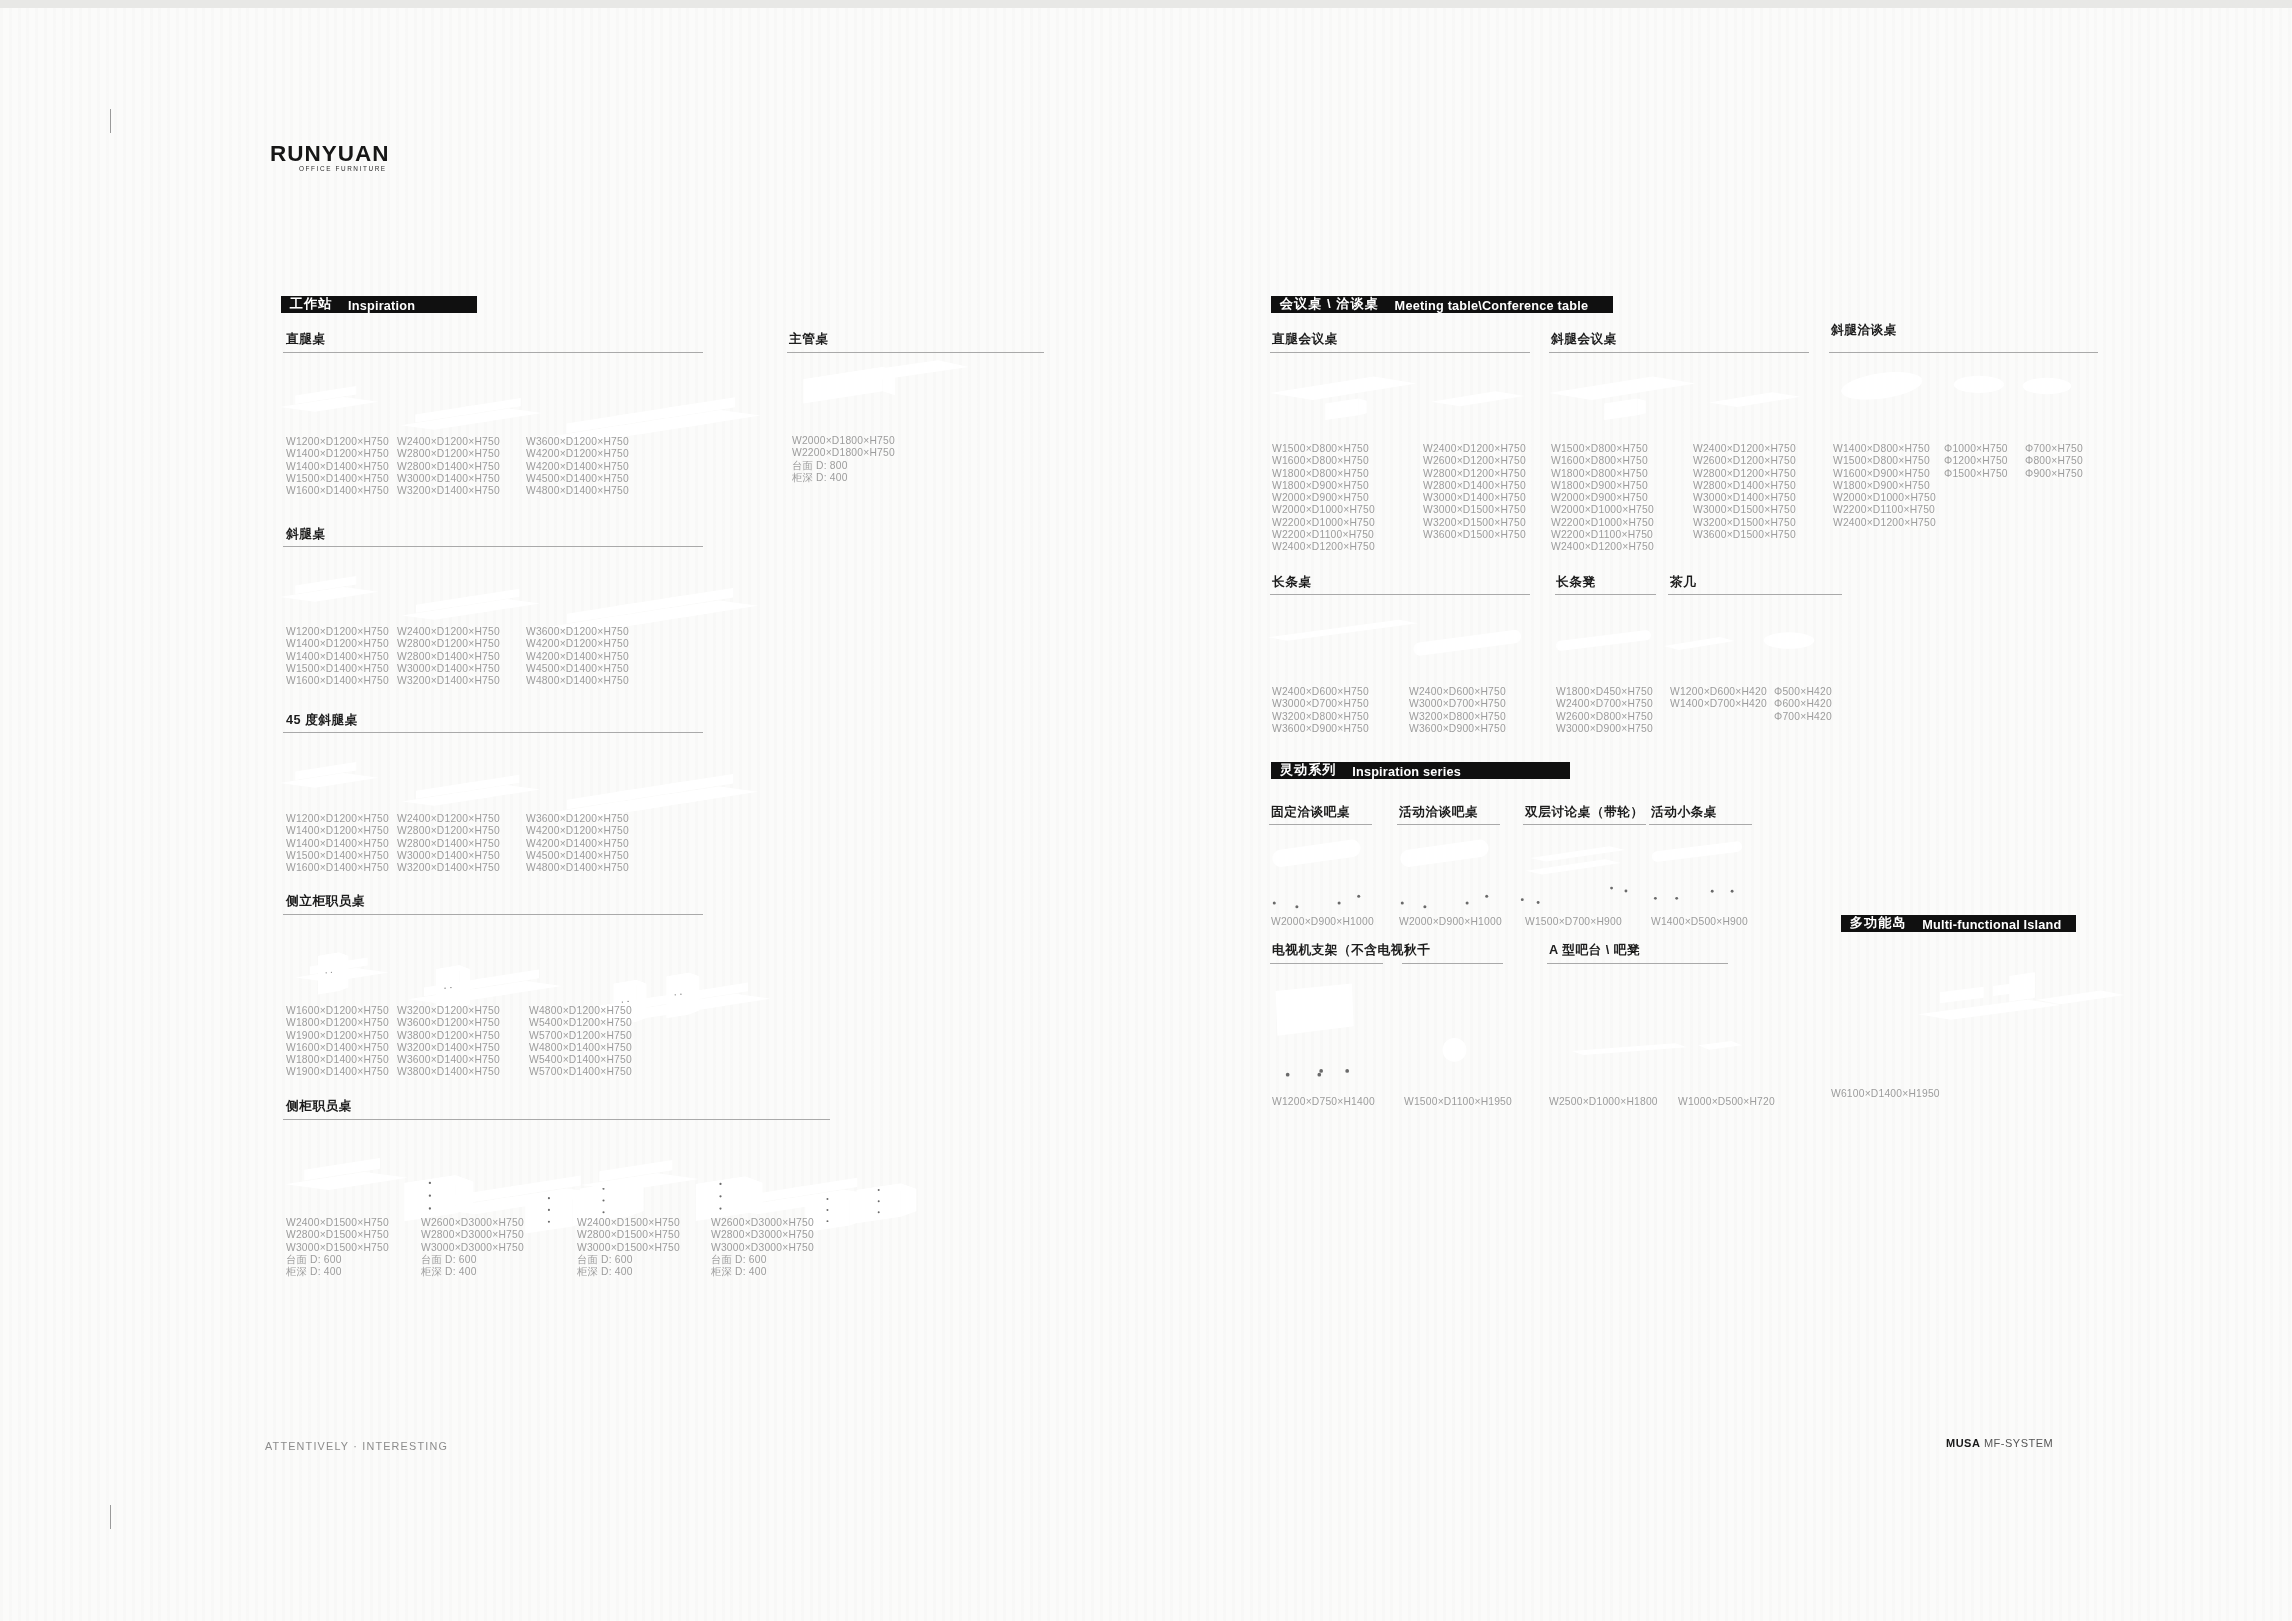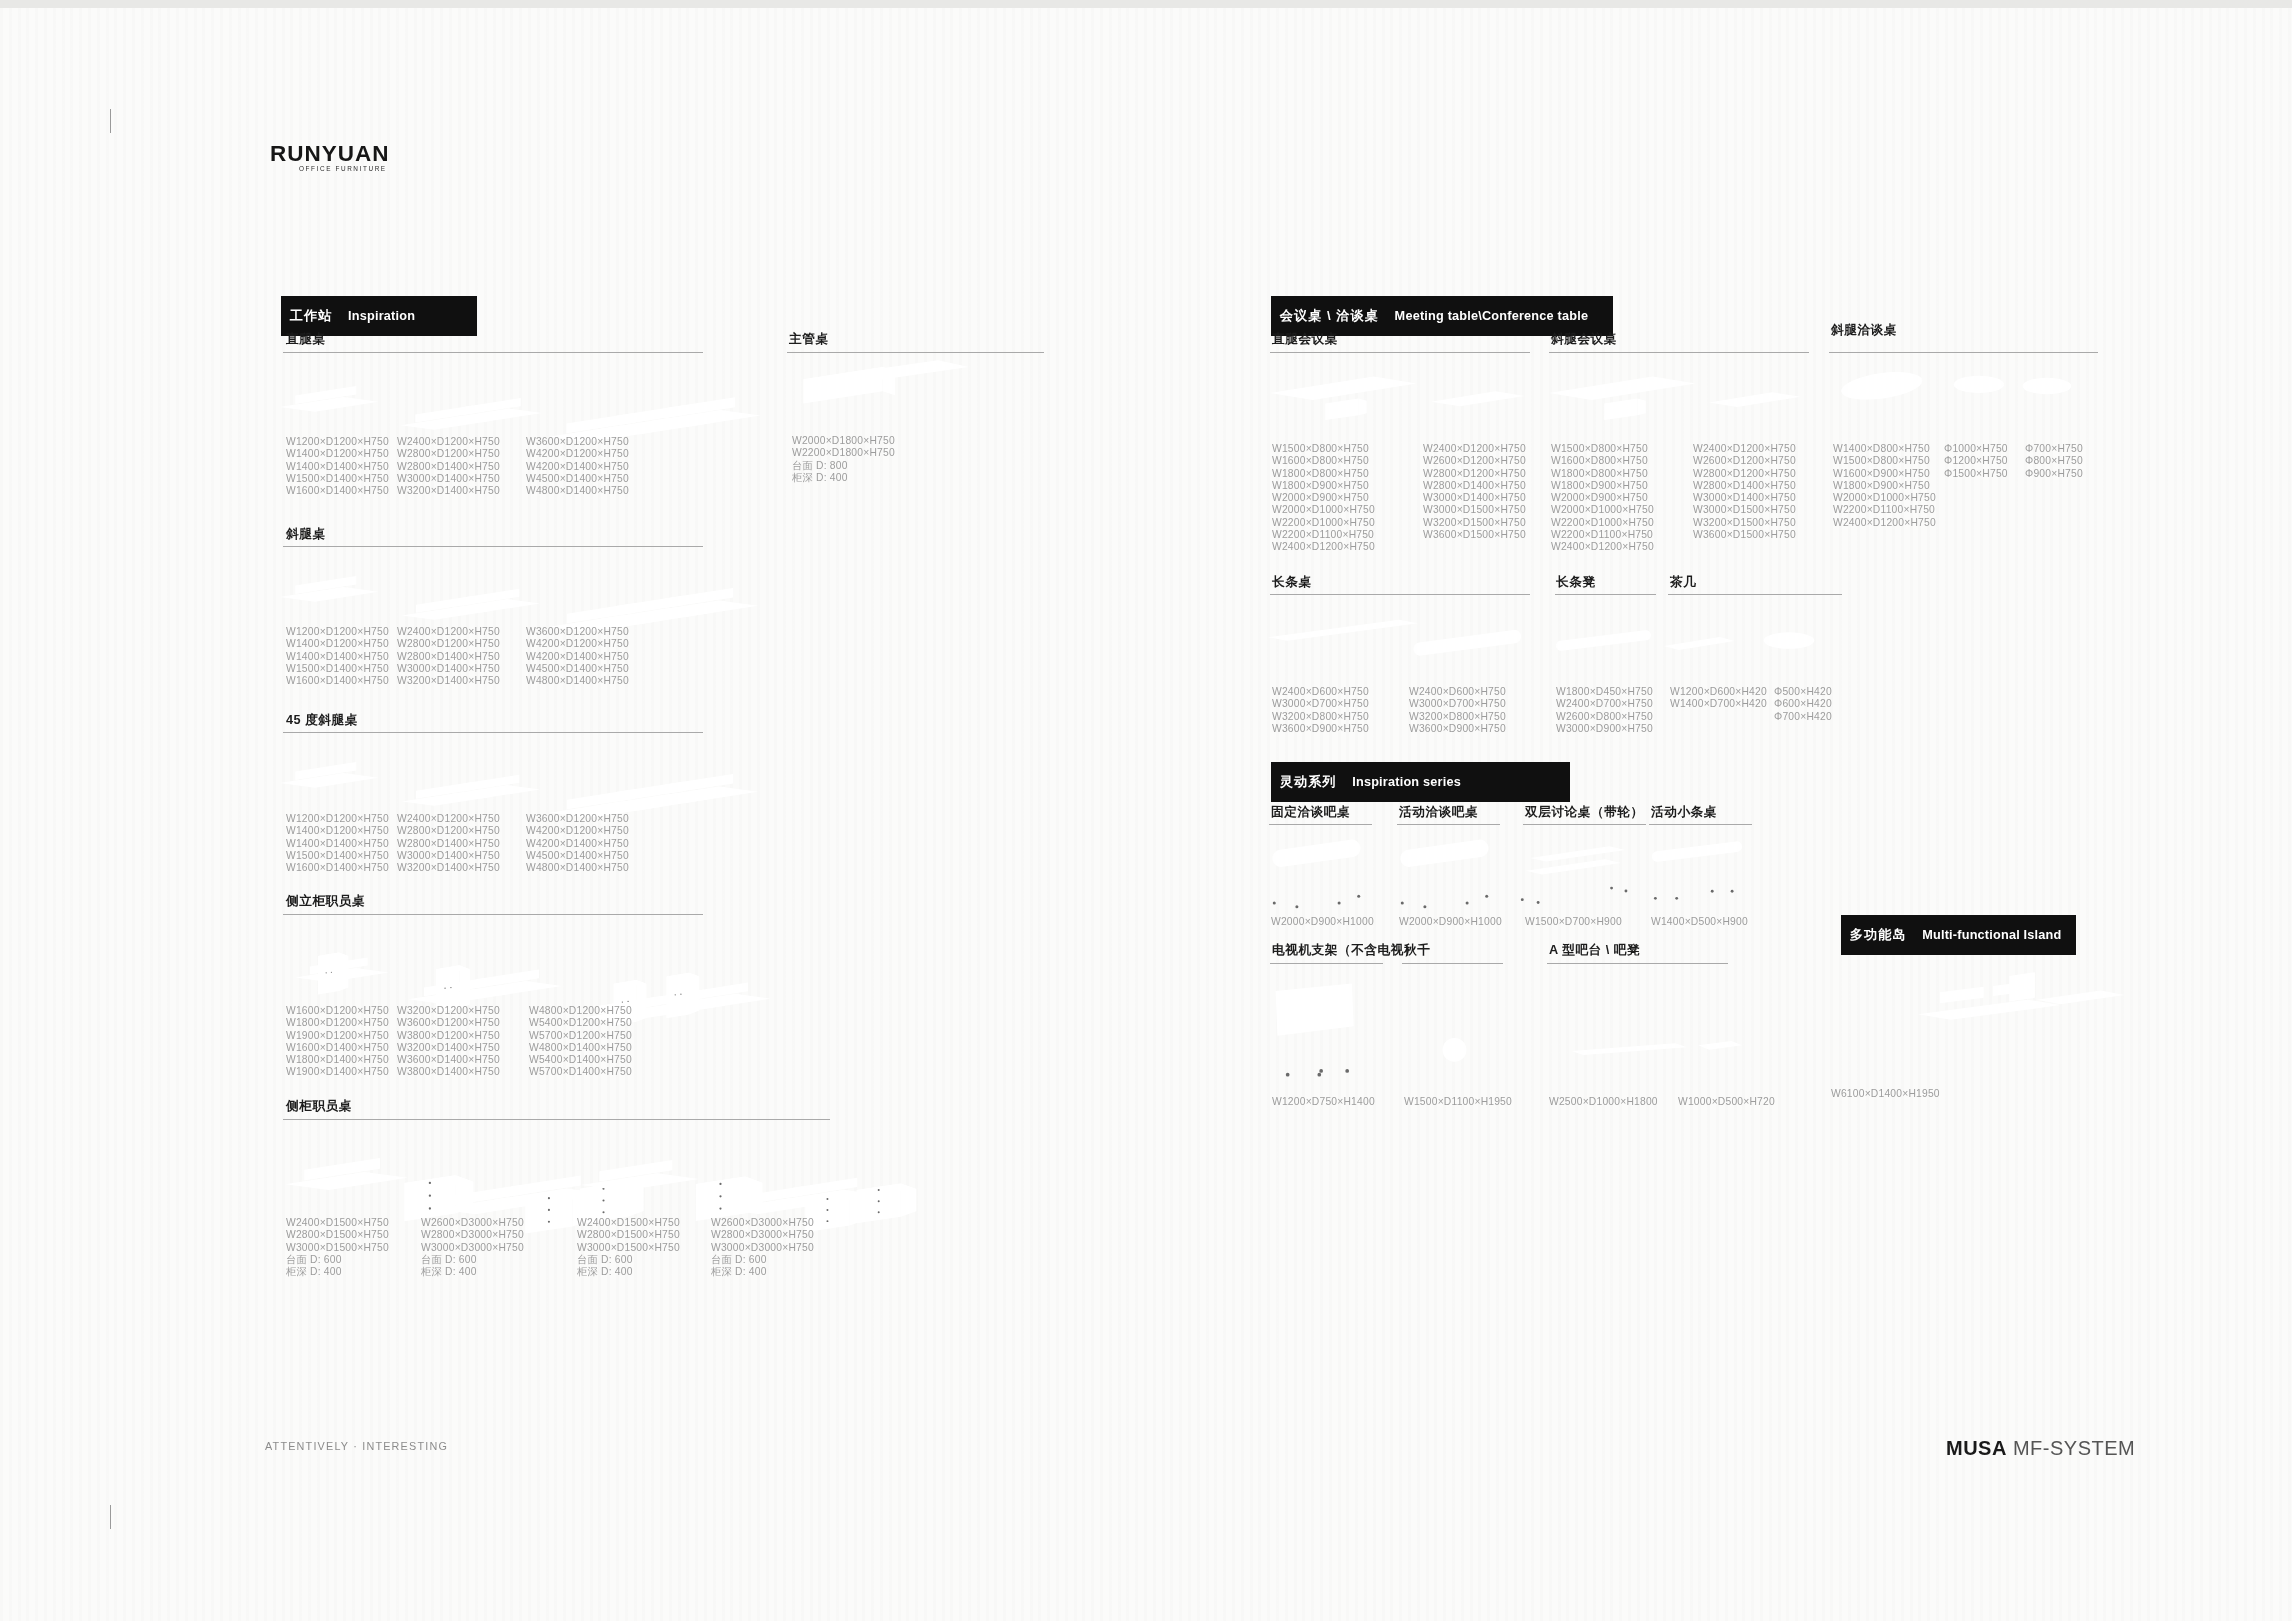--- a/index.html
+++ b/index.html
@@ -4,28 +4,28 @@
 <style>
   html,body{margin:0;padding:0;background:#e8e8e6;}
   .sheet{position:relative;width:2293px;height:1621px;margin:8px auto;overflow:hidden;
     background:#fbfbfa;
     background-image:repeating-linear-gradient(90deg, rgba(0,0,0,0.012) 0 2.9px, rgba(255,255,255,0) 2.9px 8.8px);
     font-family:"Liberation Sans", sans-serif; color:#222;}
   .abs{position:absolute;}
   .cat-title{font-size:12.7px;font-weight:bold;color:#1c1c1c;letter-spacing:0.5px;white-space:nowrap;}
   .rule{height:0;border-top:1px solid #a9a9a9;}
   .dims{font-size:10.3px;line-height:12.3px;color:#9c9c9c;letter-spacing:0.2px;white-space:nowrap;}
-  .bar{background:#101010;color:#fff;display:flex;align-items:center;height:40px;padding:0 0 0 8.8px;box-sizing:border-box;white-space:nowrap;}
+  .bar{background:#101010;color:#fff;display:flex;align-items:flex-end;height:17px;padding:0 0 0 8.8px;box-sizing:border-box;white-space:nowrap;}
   .bar .zh{font-weight:bold;font-size:13.2px;margin-right:15.7px;letter-spacing:1px;}
   .bar .en{font-weight:bold;font-size:12.7px;letter-spacing:0.2px;}
   .illus{position:absolute;overflow:visible;}
   .brand{font-size:22.5px;font-weight:900;letter-spacing:1px;color:#161616;line-height:19.6px;}
   .brand-sub{font-size:6.4px;letter-spacing:1.6px;color:#2a2a2a;margin:1px 0 0 29px;}
   .foot-left{font-size:10.8px;color:#8b8b8b;letter-spacing:1.2px;text-align:right;}
-  .foot-right{font-size:20px;color:#555;letter-spacing:0.5px;}
+  .foot-right{font-size:11px;color:#555;letter-spacing:0.5px;}
   .foot-right b{color:#1a1a1a;font-weight:bold;}
   .cropmark{width:1px;background:#9a9a9a;}
 </style>
 </head>
 <body>
 
 <svg width="0" height="0" style="position:absolute">
 <defs>
 
   <symbol id="ws1" viewBox="0 0 240 120" overflow="visible">

